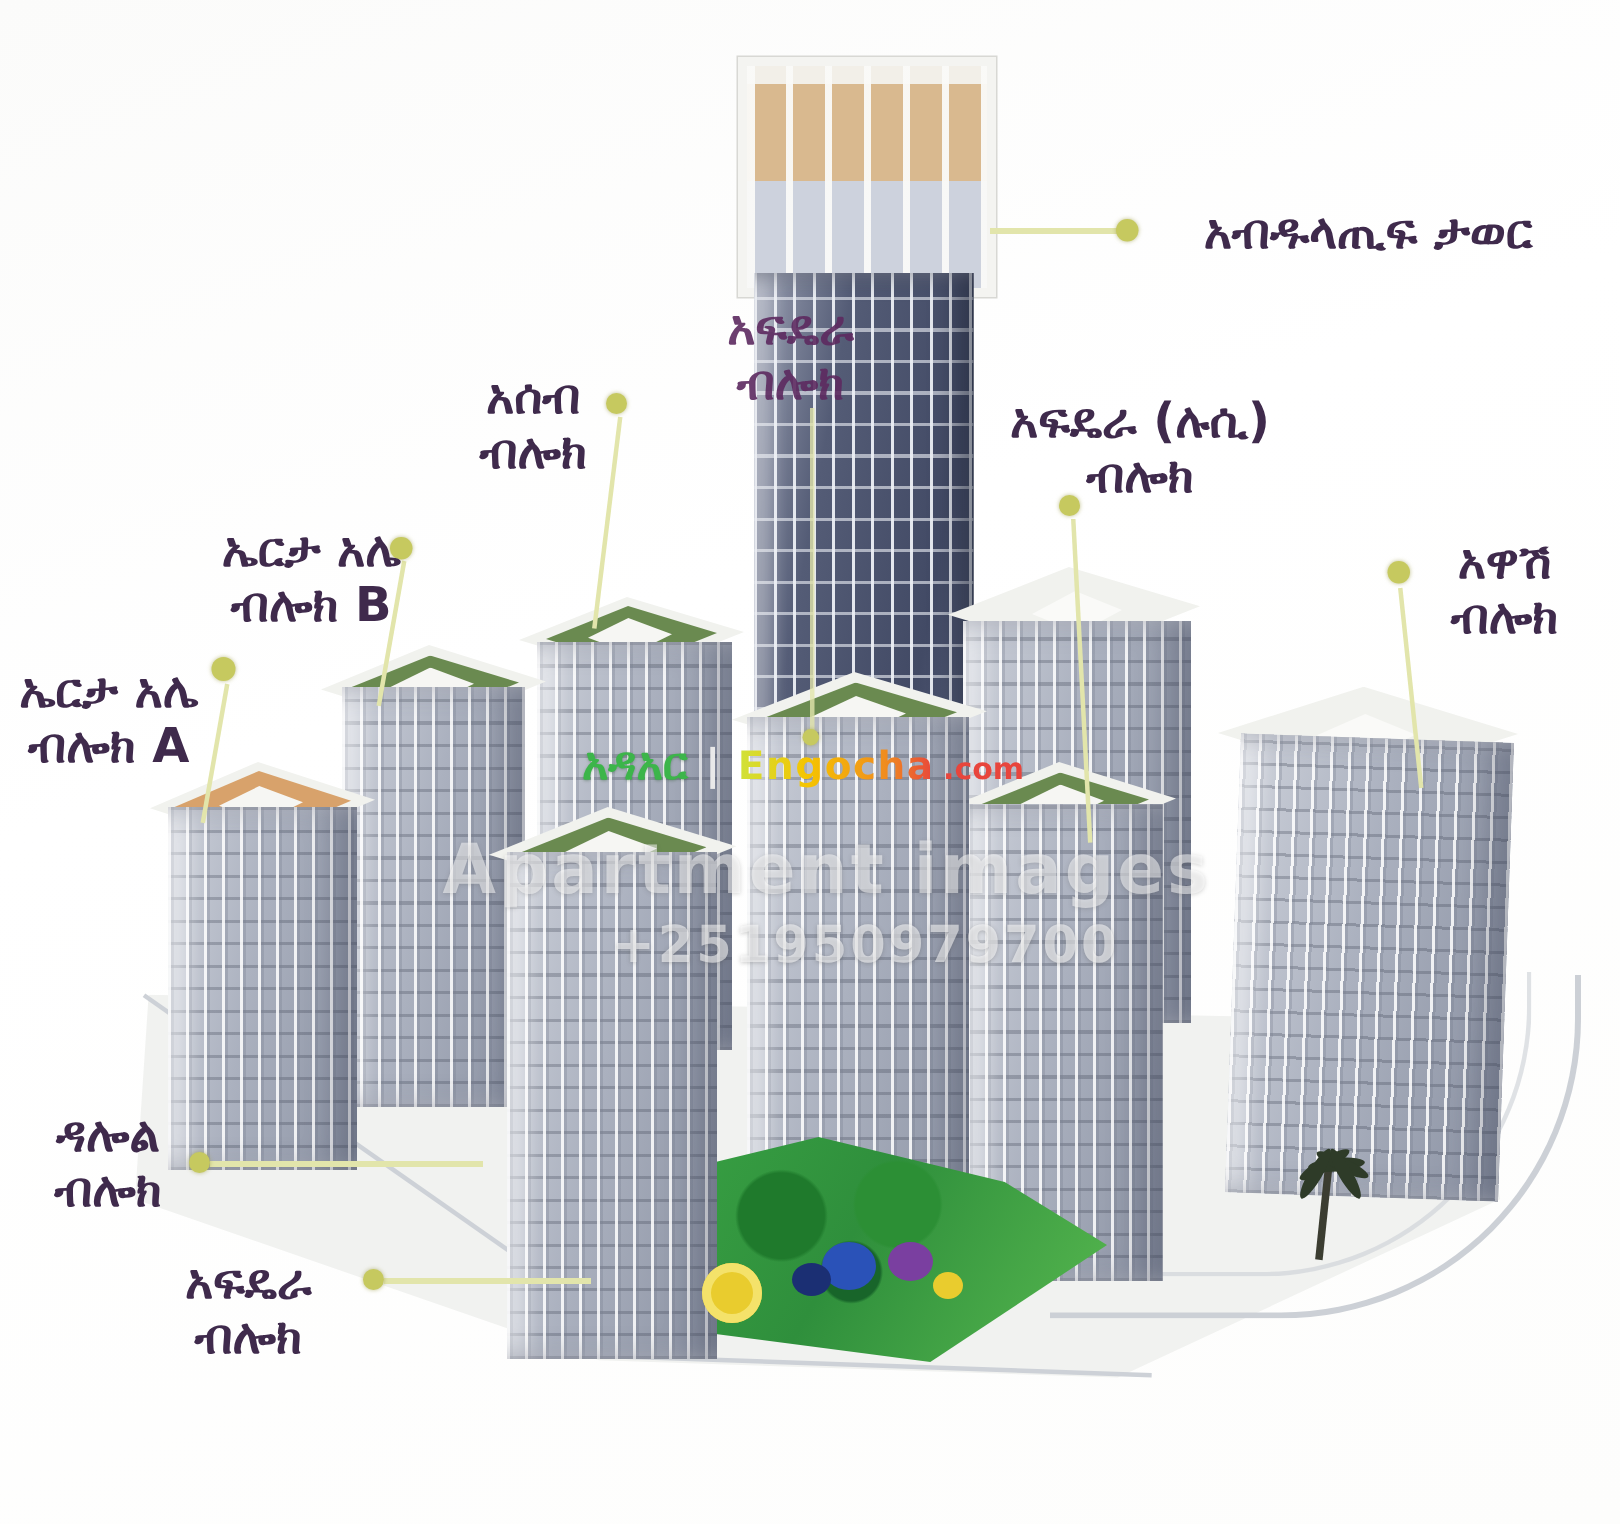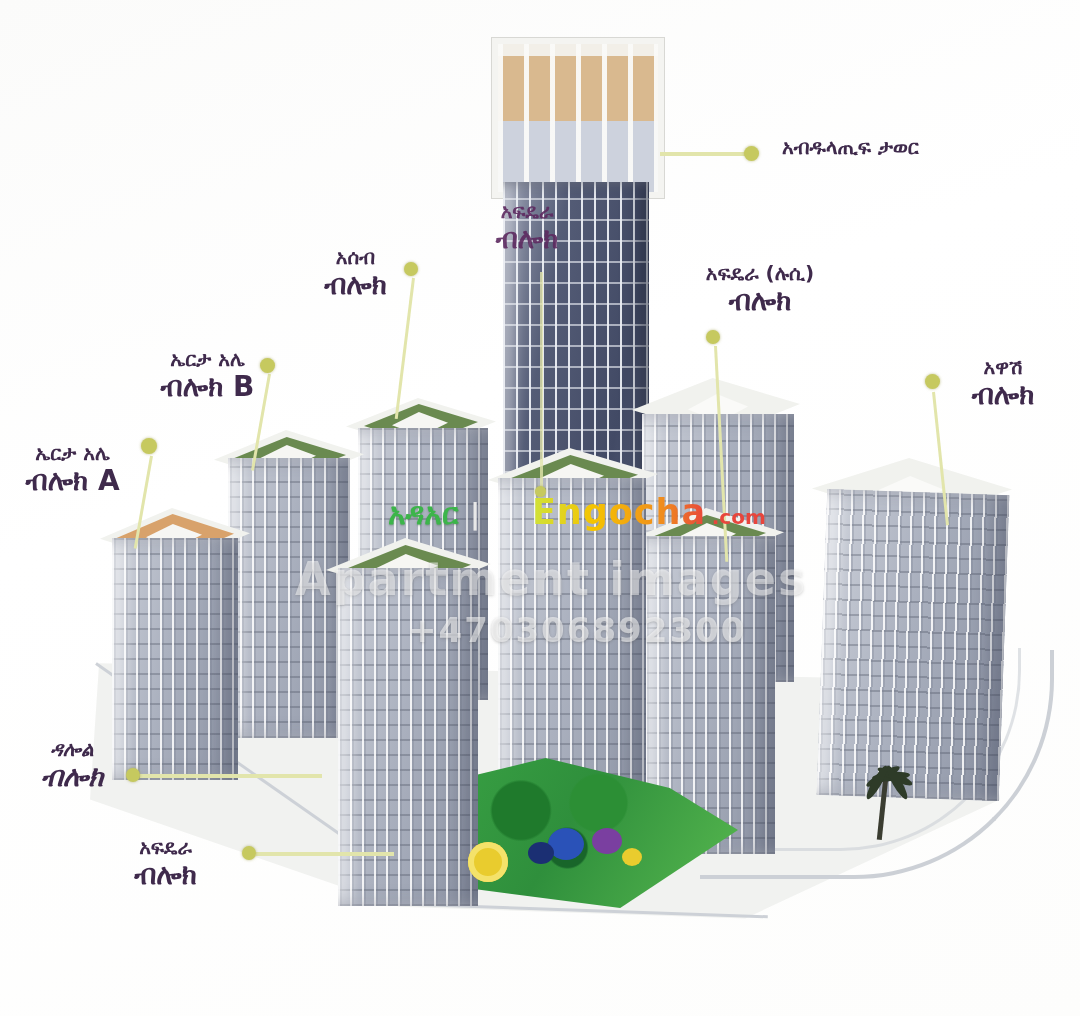--- a/index.html
+++ b/index.html
@@ -52,32 +52,32 @@
       repeating-linear-gradient(0deg,rgba(238,241,247,.6) 0 2px,transparent 2px 21px),
       linear-gradient(100deg,#9ba1b3 0%,#545c76 30%,#424a65 70%,#5e6681 100%);
     box-shadow:inset -12px 0 16px rgba(30,35,52,.5),inset 12px 0 12px rgba(255,255,255,.35);
   }
   
   .leader{position:absolute;background:#e2e5ab;z-index:9;}
   .leader.v{width:3px;transform-origin:top center;}
   .leader.h{height:4px;}
   .dot{position:absolute;border-radius:50%;background:#c6c95f;box-shadow:0 0 3px rgba(150,150,60,.6);z-index:9;}
   .blk-label{position:absolute;z-index:10;color:#3f2a4c;font-weight:700;text-align:center;line-height:1.15;}
-  .blk-label .l1{display:block;font-size:20px;}
-  .blk-label .l2{display:block;font-size:28px;}
+  .blk-label .l1{display:block;font-size:32px;text-align:center;}
+  .blk-label .l2{display:block;font-size:32px;}
   .label-tower{font-size:29px;text-align:left;}
   .label-musa{color:#5d2a60;opacity:.9;}
   
   .wm-brand{position:absolute;left:388px;top:492px;z-index:11;font-weight:700;white-space:nowrap;}
   .wm-brand .am{color:#3cb54a;font-size:30px;text-shadow:0 1px 2px rgba(0,60,0,.3);}
   .wm-brand .sep{color:#e9e9e9;font-size:28px;margin:0 6px;}
   .wm-brand .en{
-    font-size:35px;letter-spacing:1px;
+    font-size:26px;letter-spacing:1px;
     background:linear-gradient(90deg,#cfe23a 0%,#f5c400 35%,#f08c1e 75%,#e8453c 100%);
-    -webkit-background-clip:text;background-clip:text;color:transparent;margin-left:40px;
+    -webkit-background-clip:text;background-clip:text;color:transparent;
   }
   .wm-brand .tld{color:#e8453c;font-size:20px;font-weight:700;}
   .wm-big{
     position:absolute;left:295px;top:552px;width:500px;z-index:11;
     color:rgba(255,255,255,.5);font-size:46px;font-weight:700;letter-spacing:2px;
     text-shadow:0 1px 3px rgba(90,90,90,.25);white-space:nowrap;
   }
   .wm-phone{
     position:absolute;left:408px;top:610px;z-index:11;
     color:rgba(255,255,255,.55);font-size:34px;font-weight:700;letter-spacing:2px;
@@ -205,32 +205,32 @@
   <div class="blk-label" style="left:670px;top:262px;width:180px;">
     <span class="l1">አፍዴራ (ሉሲ)</span>
     <span class="l2">ብሎክ</span>
   </div>
 
   <div class="blk-label" style="left:938px;top:356px;width:130px;">
     <span class="l1">አዋሽ</span>
     <span class="l2">ብሎክ</span>
   </div>
 
-  <div class="blk-label" style="left:16px;top:738px;width:112px;font-style:italic;">
+  <div class="blk-label" style="left:16px;top:738px;width:112px;">
     <span class="l1">ዳሎል</span>
     <span class="l2">ብሎክ</span>
   </div>
 
   <div class="blk-label" style="left:98px;top:836px;width:135px;">
     <span class="l1">አፍዴራ</span>
     <span class="l2">ብሎክ</span>
   </div>
 
   <div class="wm-brand">
     <span class="am">አዳአር</span>
     <span class="sep">|</span>
     <span class="en">Engocha</span>
     <span class="tld">.com</span>
   </div>
   <div class="wm-big">Apartment images</div>
-  <div class="wm-phone">+470306892300</div>
+  <div class="wm-phone">+251950979700</div>
 
 </div>
 
 </body></html>

